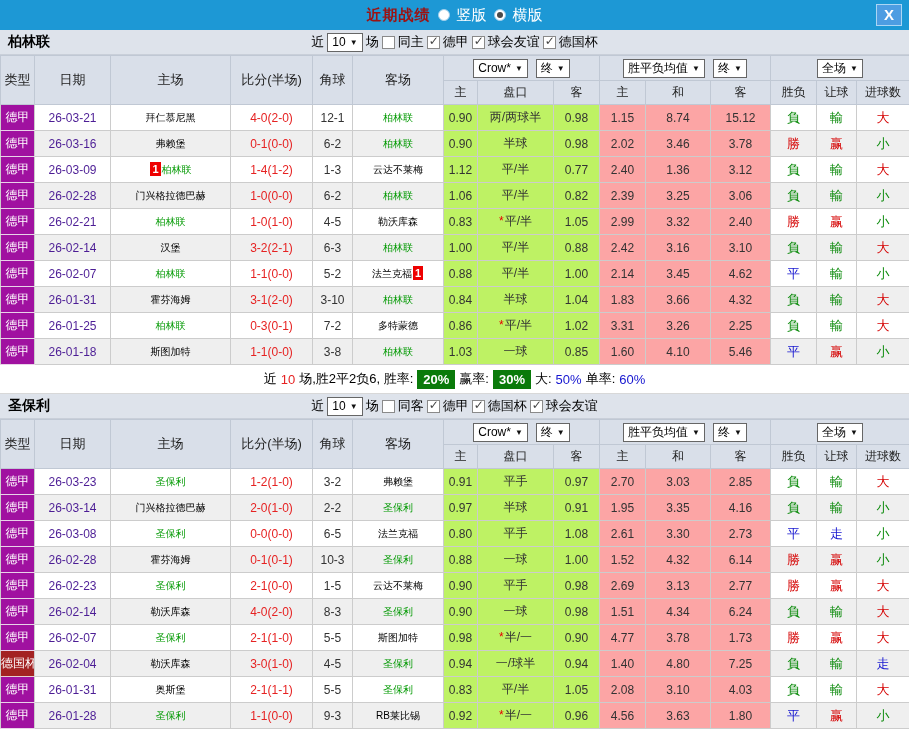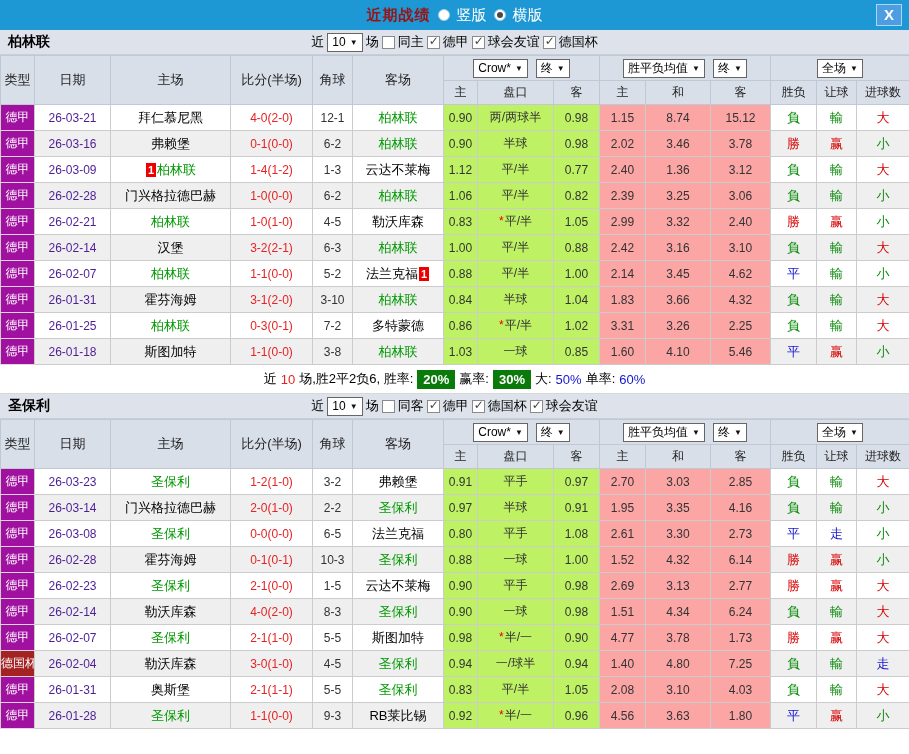--- a/index.html
+++ b/index.html
@@ -29,21 +29,21 @@
   .dd-wrap{display:flex;align-items:center;justify-content:center;gap:8px}
   tbody td{height:26px}
   .r-odd td{background:#fff}
   .r-even td{background:#efefef}
   td.col-type{background:#a011a0;color:#fff;font-size:12px;border-bottom-color:#e8d2e8}
   .r-odd td.col-type,.r-even td.col-type{background:#a011a0}
   .r-odd td.col-type.cup,.r-even td.col-type.cup{background:#a32222;border-bottom-color:#e8d0d0}
   .r-odd td.col-asian,.r-even td.col-asian{background:#bef264}
   .r-odd td.col-euro,.r-even td.col-euro{background:#fca5a5}
   .col-date{color:#4c1d95}
-  .team{color:#000;font-size:13px;cursor:pointer}
+  .team{color:#000;font-size:10px;cursor:pointer}
   .team.focal{color:#009900}
   .rank{display:inline-block;background:#ee0000;color:#fff;font-size:11px;font-weight:bold;line-height:14px;padding:0 2px;margin:0 1px}
   .sc-main,.sc-half{color:#e62222}
   .star{color:#e60000;margin-right:1px}
   td.col-res{font-size:13px}
   
   .summary{height:29px;display:flex;align-items:center;justify-content:center;gap:4px;font-size:13px;color:#000;background:#fff;border-bottom:1px solid #d8d8d8}
   .pct-badge{background:#0a7a0a;color:#fff;font-weight:bold;padding:2px 6px}
   .red-txt{color:#e62222}
   .blue-txt{color:#1515d0}

